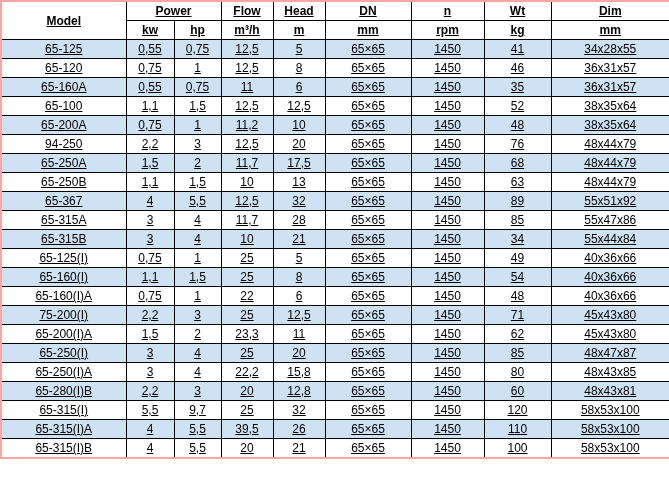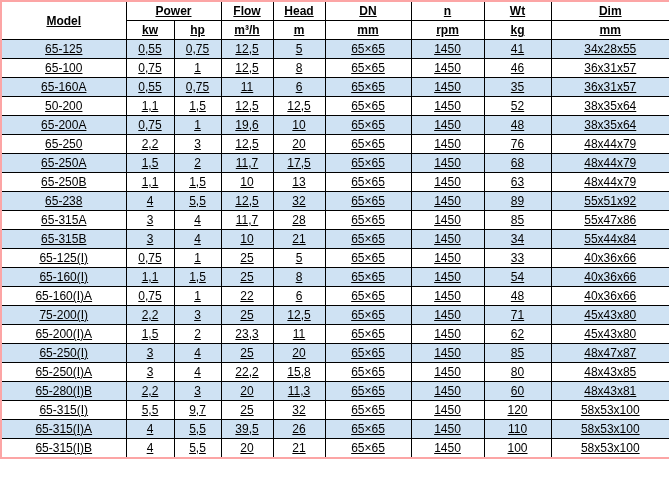--- a/index.html
+++ b/index.html
@@ -117,21 +117,21 @@
         <td>0,55</td>
         <td>0,75</td>
         <td>12,5</td>
         <td>5</td>
         <td>65×65</td>
         <td>1450</td>
         <td>41</td>
         <td>34x28x55</td>
       </tr>
       <tr class="row-plain">
-        <td class="col-model">65-100</td>
+        <td class="col-model">65-120</td>
         <td>0,75</td>
         <td>1</td>
         <td>12,5</td>
         <td>8</td>
         <td>65×65</td>
         <td>1450</td>
         <td>46</td>
         <td>36x31x57</td>
       </tr>
       <tr class="row-alt">
@@ -139,43 +139,43 @@
         <td>0,55</td>
         <td>0,75</td>
         <td>11</td>
         <td>6</td>
         <td>65×65</td>
         <td>1450</td>
         <td>35</td>
         <td>36x31x57</td>
       </tr>
       <tr class="row-plain">
-        <td class="col-model">50-200</td>
+        <td class="col-model">65-100</td>
         <td>1,1</td>
         <td>1,5</td>
         <td>12,5</td>
         <td>12,5</td>
         <td>65×65</td>
         <td>1450</td>
         <td>52</td>
         <td>38x35x64</td>
       </tr>
       <tr class="row-alt">
         <td class="col-model">65-200A</td>
         <td>0,75</td>
         <td>1</td>
-        <td>19,6</td>
+        <td>11,2</td>
         <td>10</td>
         <td>65×65</td>
         <td>1450</td>
         <td>48</td>
         <td>38x35x64</td>
       </tr>
       <tr class="row-plain">
-        <td class="col-model">65-250</td>
+        <td class="col-model">94-250</td>
         <td>2,2</td>
         <td>3</td>
         <td>12,5</td>
         <td>20</td>
         <td>65×65</td>
         <td>1450</td>
         <td>76</td>
         <td>48x44x79</td>
       </tr>
       <tr class="row-alt">
@@ -194,21 +194,21 @@
         <td>1,1</td>
         <td>1,5</td>
         <td>10</td>
         <td>13</td>
         <td>65×65</td>
         <td>1450</td>
         <td>63</td>
         <td>48x44x79</td>
       </tr>
       <tr class="row-alt">
-        <td class="col-model">65-238</td>
+        <td class="col-model">65-367</td>
         <td>4</td>
         <td>5,5</td>
         <td>12,5</td>
         <td>32</td>
         <td>65×65</td>
         <td>1450</td>
         <td>89</td>
         <td>55x51x92</td>
       </tr>
       <tr class="row-plain">
@@ -234,21 +234,21 @@
         <td>55x44x84</td>
       </tr>
       <tr class="row-plain">
         <td class="col-model">65-125(I)</td>
         <td>0,75</td>
         <td>1</td>
         <td>25</td>
         <td>5</td>
         <td>65×65</td>
         <td>1450</td>
-        <td>33</td>
+        <td>49</td>
         <td>40x36x66</td>
       </tr>
       <tr class="row-alt">
         <td class="col-model">65-160(I)</td>
         <td>1,1</td>
         <td>1,5</td>
         <td>25</td>
         <td>8</td>
         <td>65×65</td>
         <td>1450</td>
@@ -308,21 +308,21 @@
         <td>65×65</td>
         <td>1450</td>
         <td>80</td>
         <td>48x43x85</td>
       </tr>
       <tr class="row-alt">
         <td class="col-model">65-280(I)B</td>
         <td>2,2</td>
         <td>3</td>
         <td>20</td>
-        <td>11,3</td>
+        <td>12,8</td>
         <td>65×65</td>
         <td>1450</td>
         <td>60</td>
         <td>48x43x81</td>
       </tr>
       <tr class="row-plain">
         <td class="col-model">65-315(I)</td>
         <td>5,5</td>
         <td>9,7</td>
         <td>25</td>

